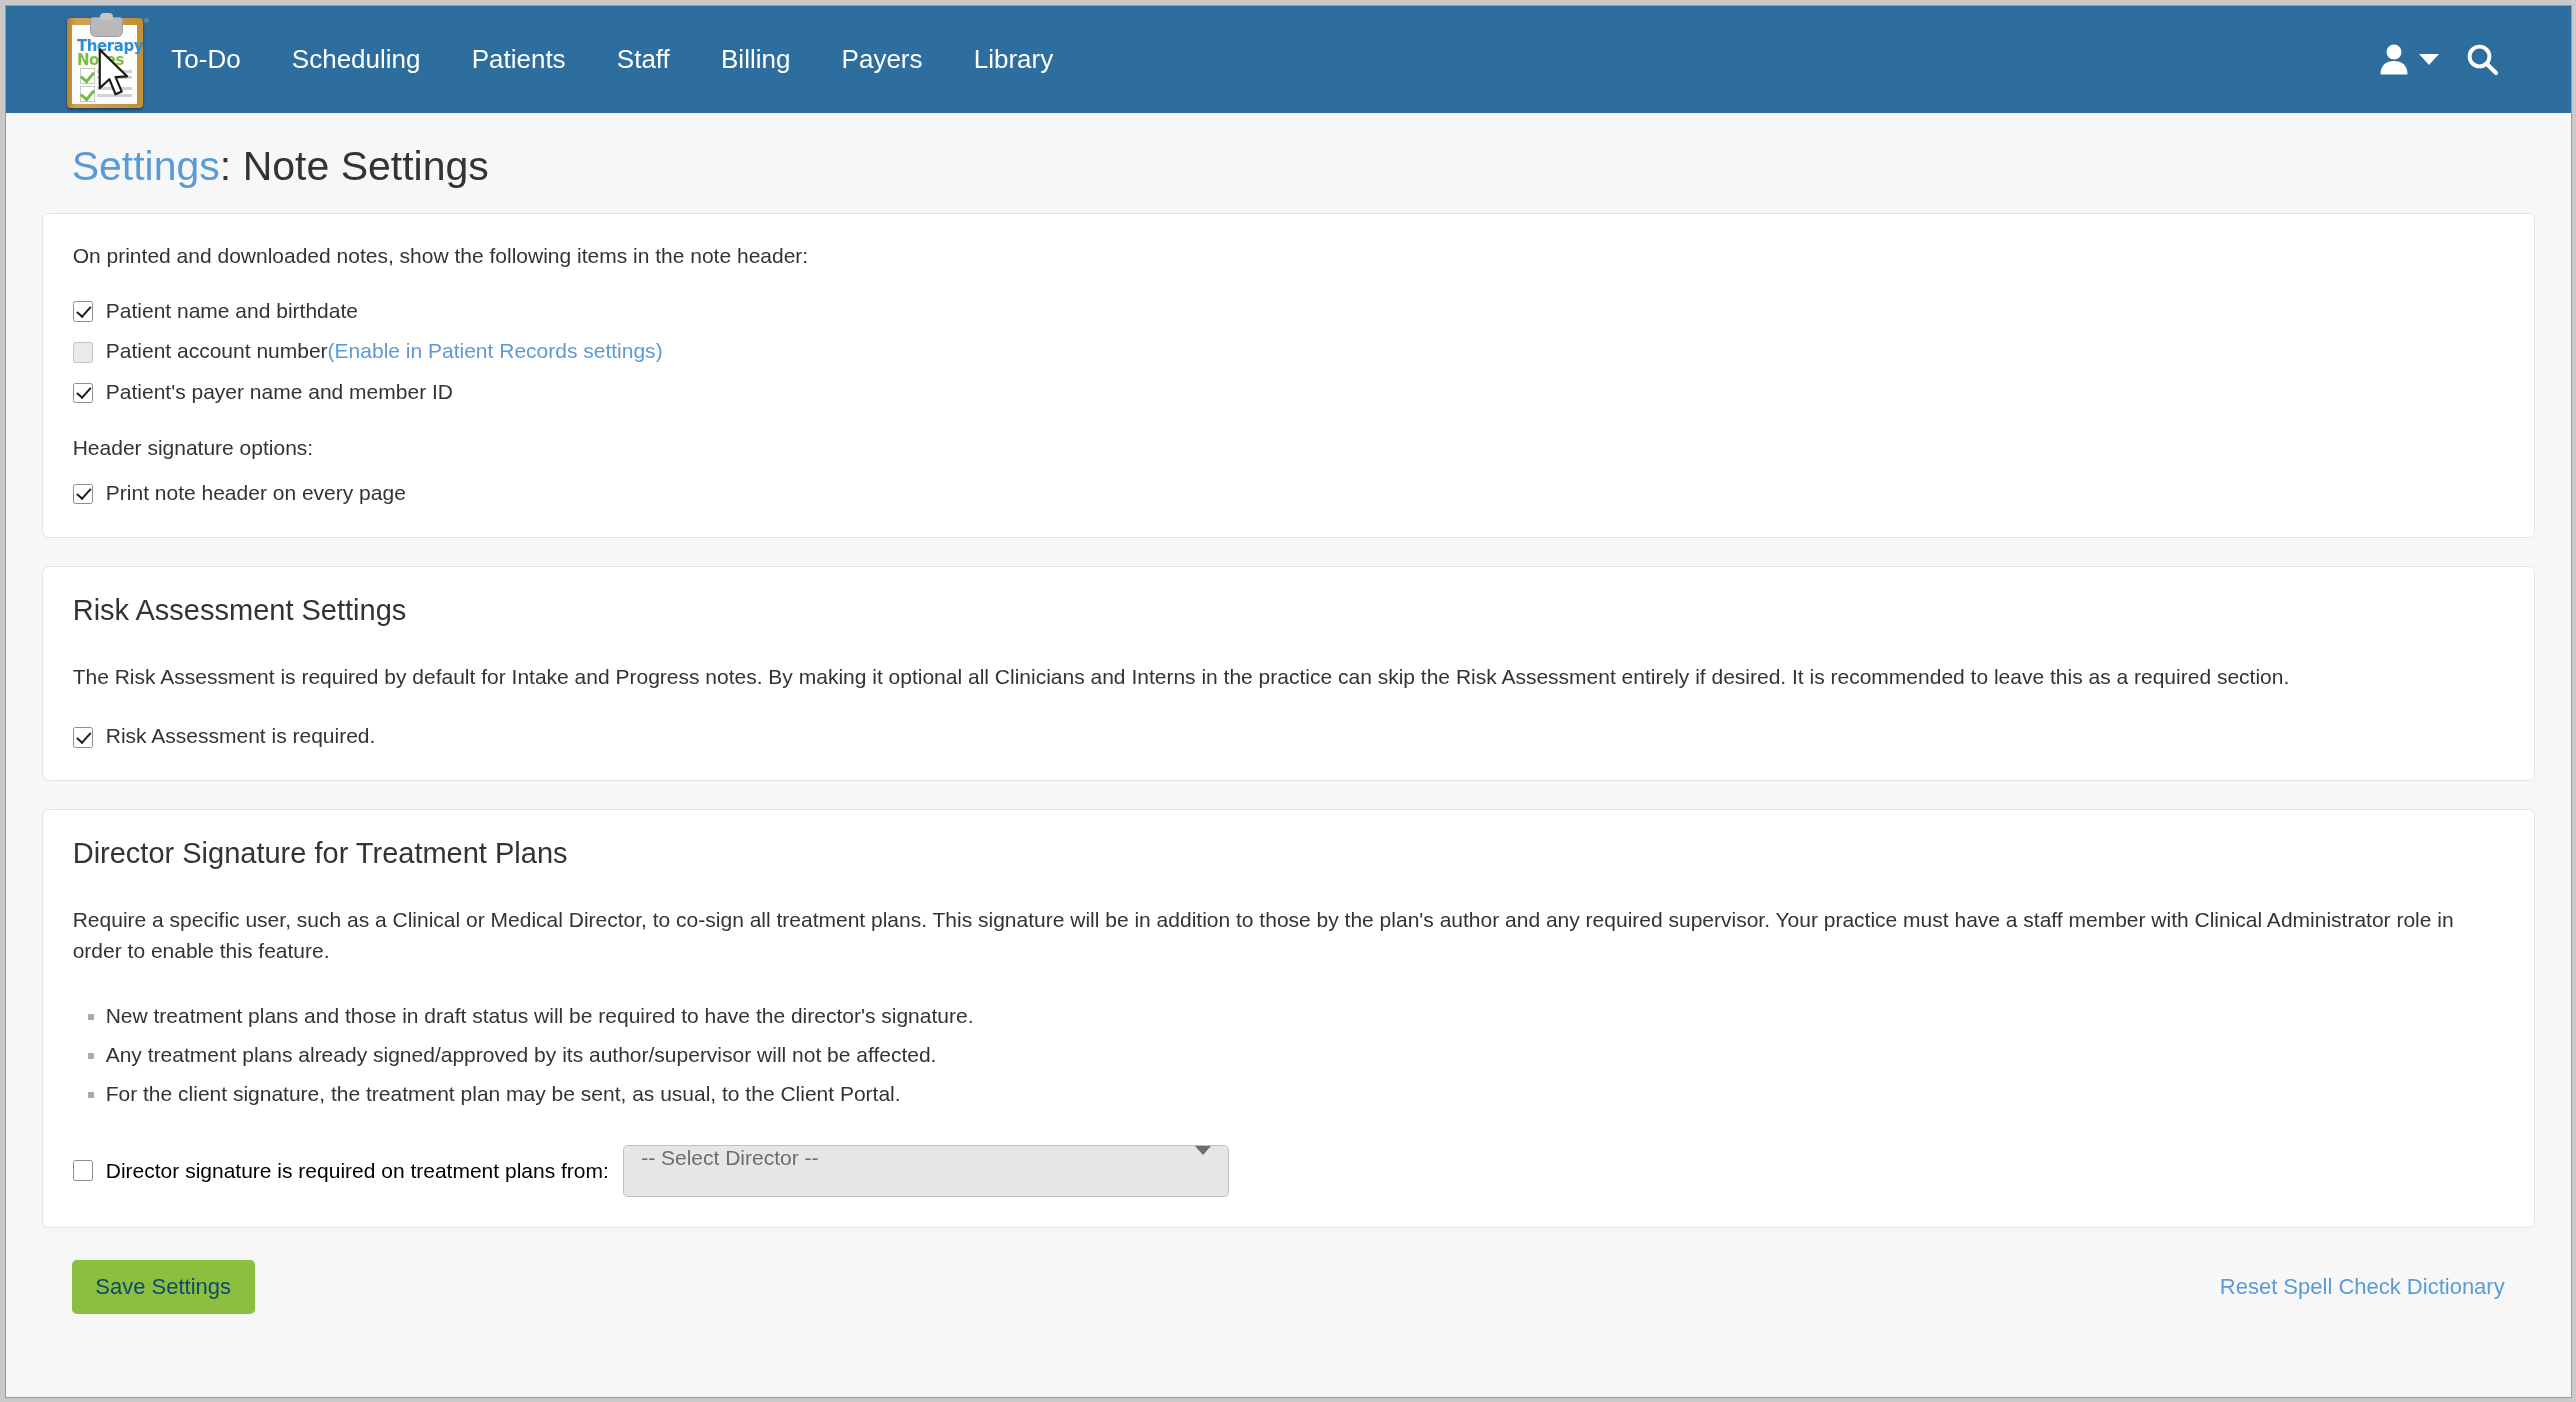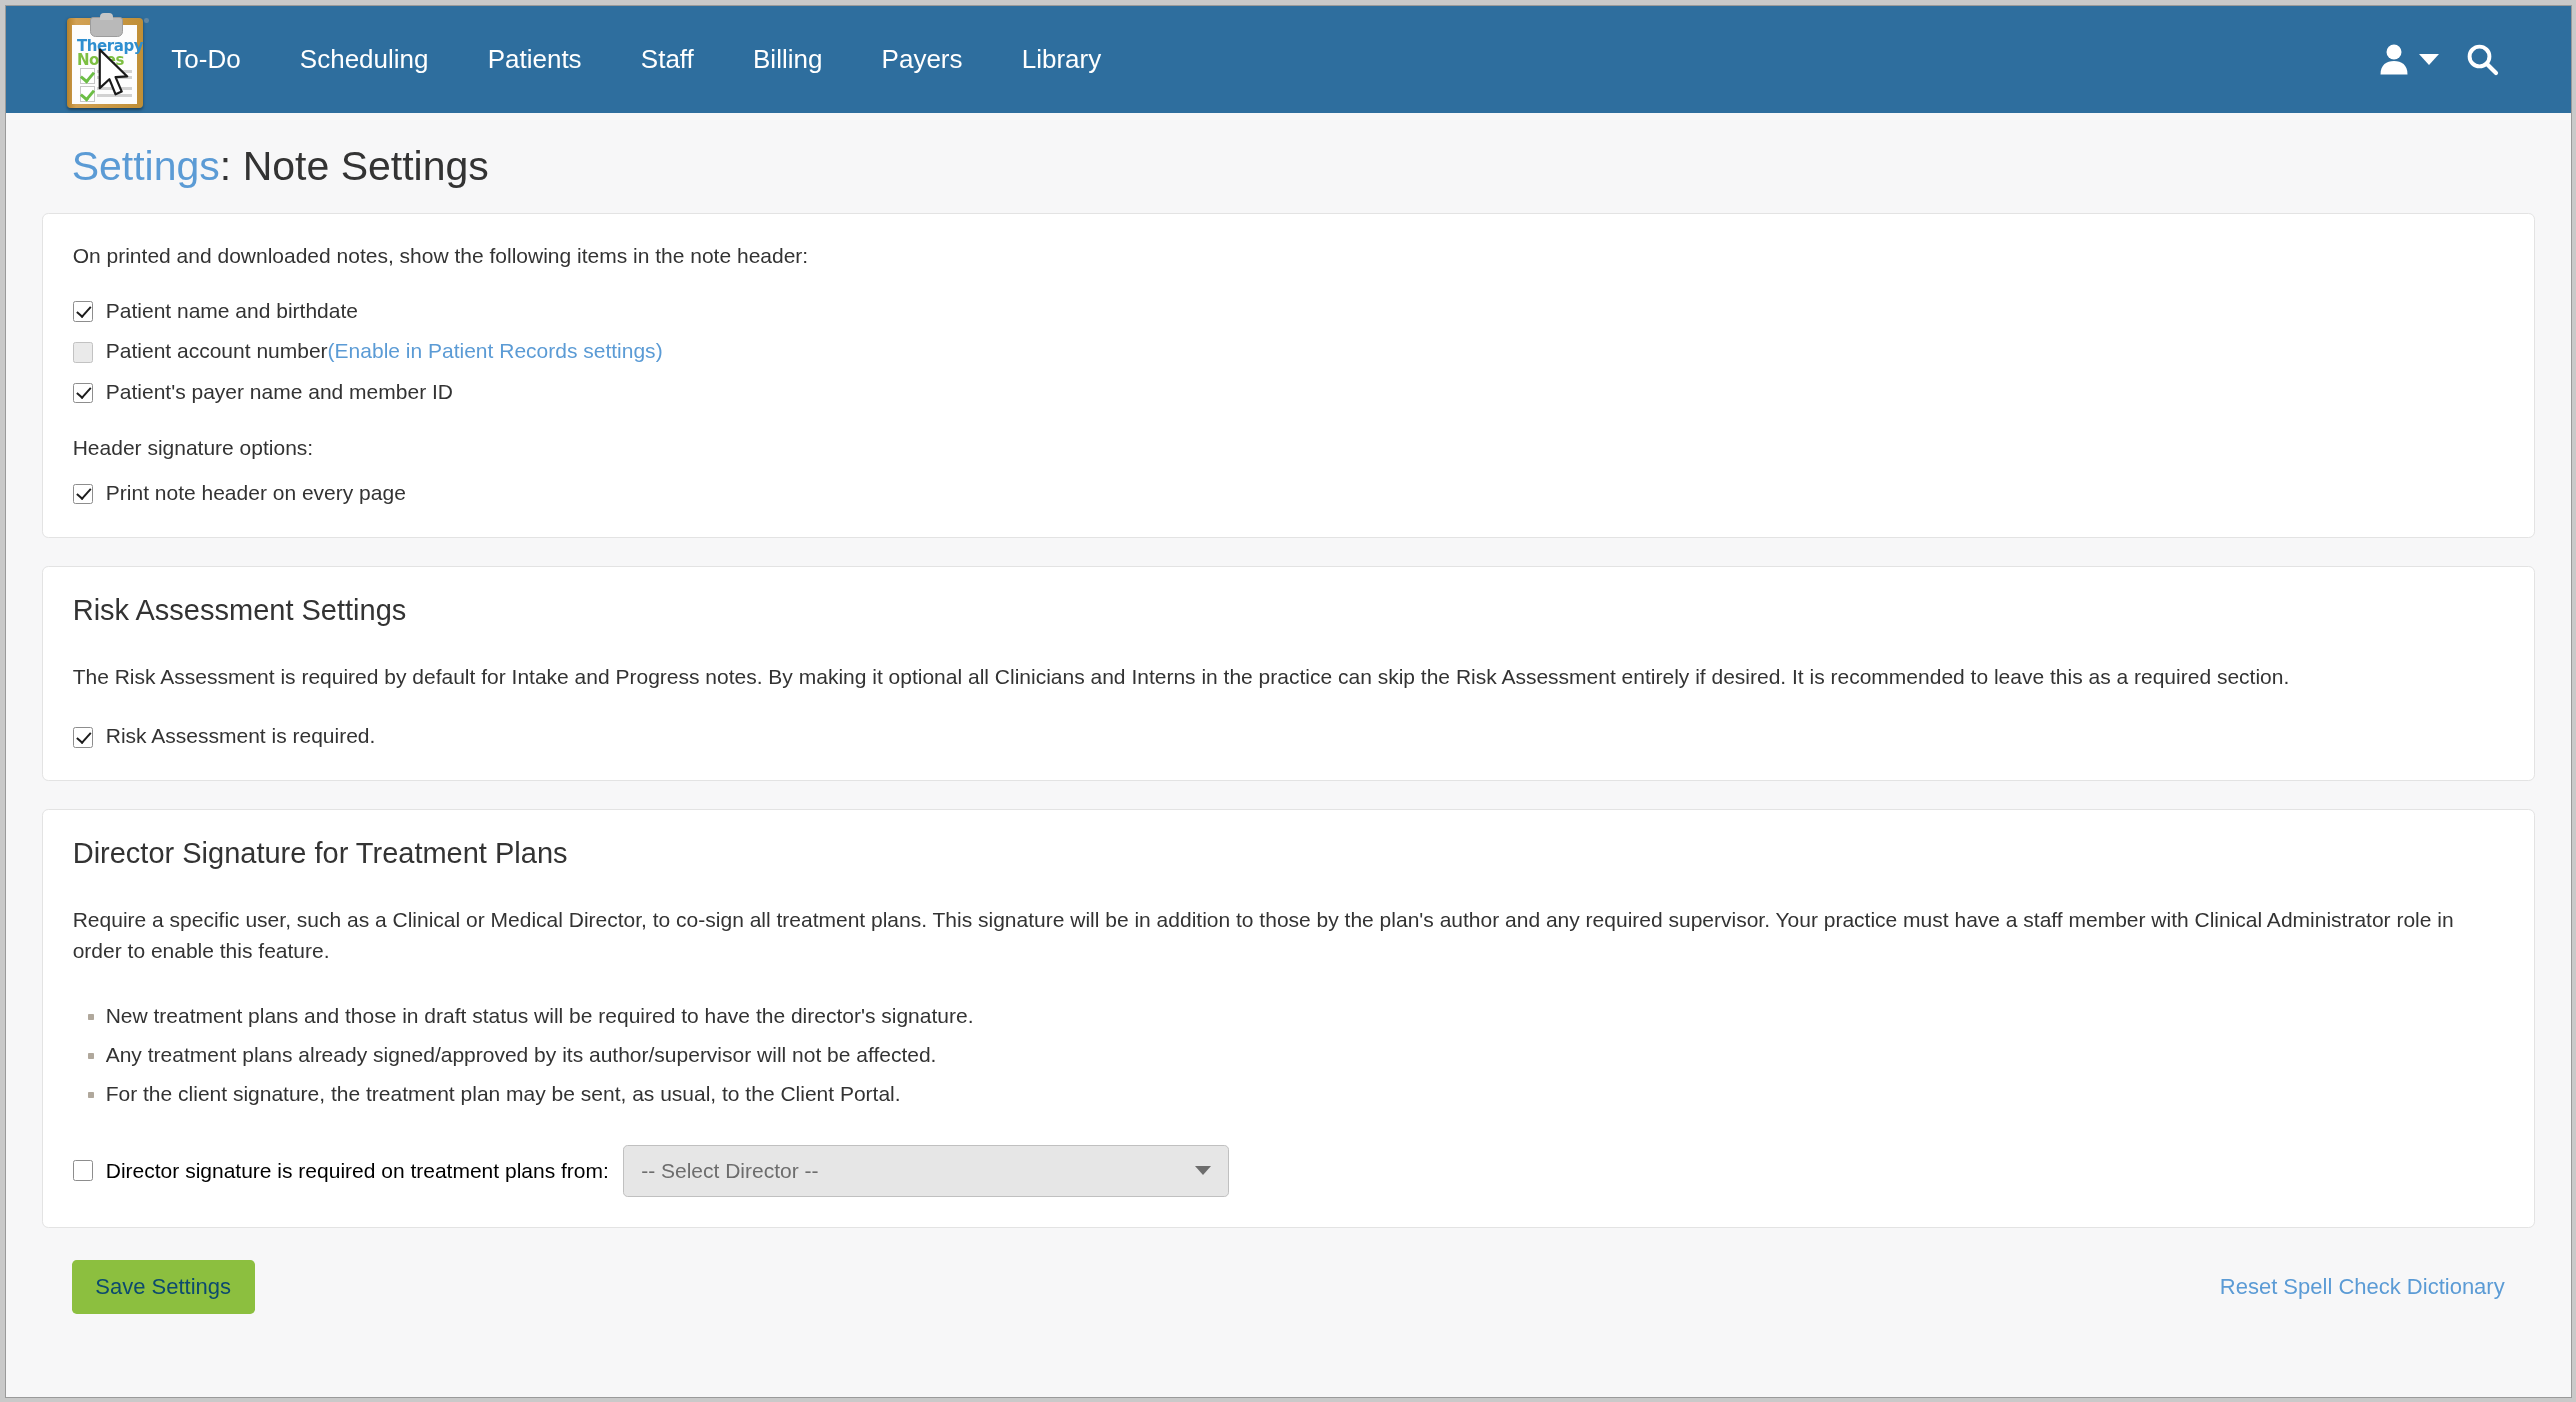--- a/index.html
+++ b/index.html
@@ -140,21 +140,21 @@
     top: 41px;
     width: 33px;
     height: 52px;
     z-index: 20;
     pointer-events: none;
   }
 
   .nav-links {
     display: flex;
     align-items: center;
-    gap: 12px;
+    gap: 4px;
   }
   .nav-link {
     color: #ffffff;
     font-size: 26px;
     padding: 0 23.6px;
     text-decoration: none;
     white-space: nowrap;
     cursor: pointer;
     line-height: 107px;
   }
@@ -305,21 +305,21 @@
     margin-right: 14px;
     white-space: nowrap;
   }
   .fake-select {
     width: 606px;
     height: 52px;
     background: #e6e6e6;
     border: 0.8px solid #c0c0c0;
     border-radius: 4.7px;
     display: flex;
-    align-items: center;
+    align-items: flex-start;
     padding: 0 17.3px;
     box-sizing: border-box;
     color: #6d6d6d;
     font-size: 21px;
     position: relative;
     cursor: default;
   }
   .fake-select .sel-caret {
     margin-left: auto;
     width: 0; height: 0;

